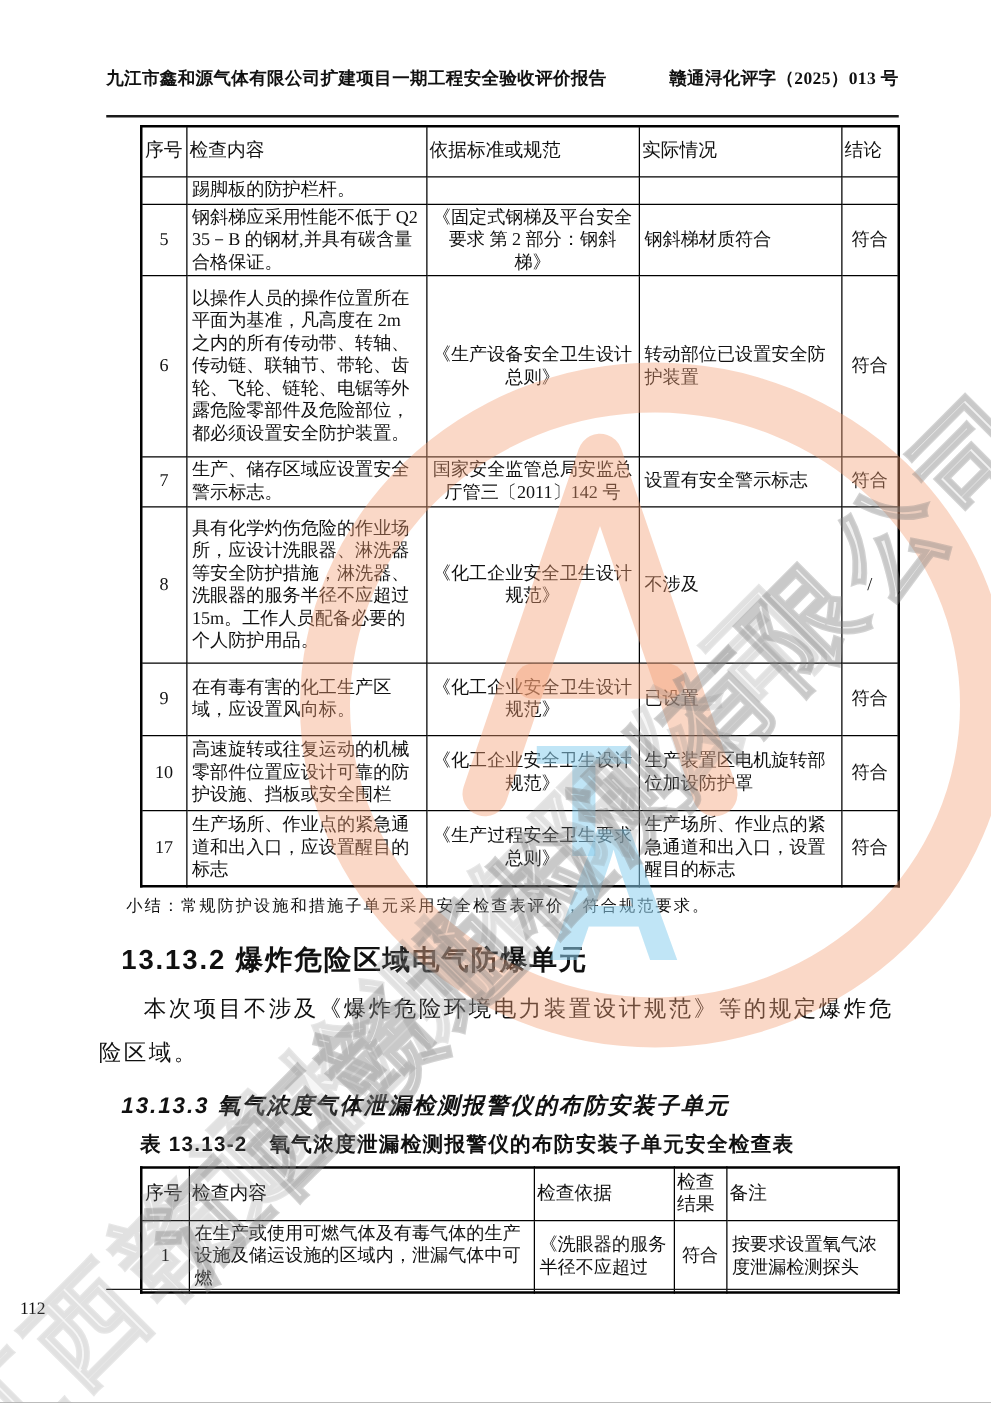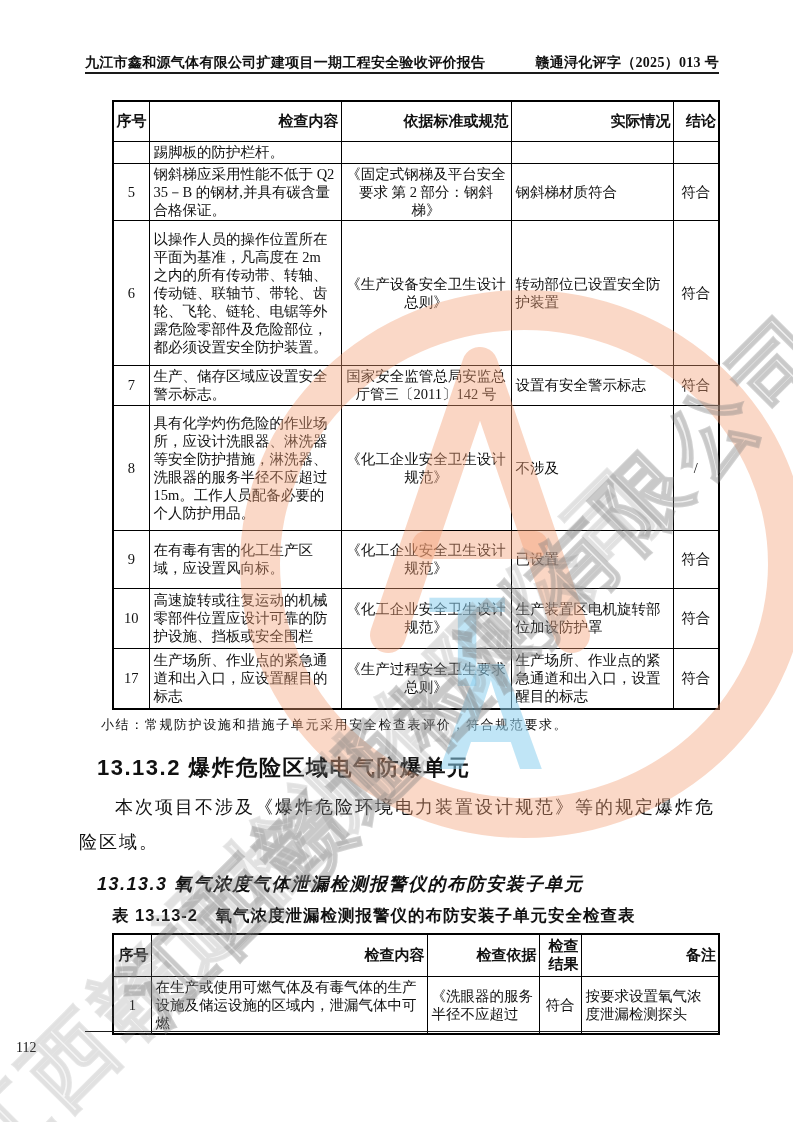--- a/index.html
+++ b/index.html
@@ -5,37 +5,37 @@
   html,body { margin:0; padding:0; background:#888; }
   .page {
     position:relative; width:793px; height:1122px; margin:0 auto;
     background:#ffffff; overflow:hidden;
     font-family:"Liberation Serif", serif; color:#111;
   }
   
   .doc-header {
     position:absolute; left:85px; top:54px; width:634px;
     display:flex; justify-content:space-between; align-items:flex-end;
-    border-bottom:2px solid #1a1a1a; padding-bottom:0;
+    border-bottom:2px solid #1a1a1a; padding-bottom:20px;
     font-size:14px; font-weight:600; letter-spacing:0.3px;
   }
   
   table.tbl {
     position:absolute; left:112px; width:606px;
     border-collapse:collapse; table-layout:fixed;
     border:2px solid #000;
   }
   .tbl th, .tbl td {
     border:1px solid #000; padding:1px 4px;
     font-size:14.5px; line-height:18px; vertical-align:middle;
     word-break:break-all; overflow:hidden;font-family:Liberation Serif, serif;
   }
   .tbl th {
     font-family:"Liberation Sans", sans-serif;
-    font-weight:bold; text-align:right; font-size:15px; padding:1px 2px;margin-left:28px;
+    font-weight:normal; text-align:left; font-size:15px; padding:1px 2px;margin-left:28px;
   }
   .c { text-align:center; }
   .l { text-align:left; }
   .vtop { vertical-align:top; }
   #t1 { top:100px; }
   #t2 { top:933px; }
   
   .summary-line {
     position:absolute; left:85px; top:712px; width:648px;
     font-size:13px; letter-spacing:1.6px; text-indent:16px; line-height:26px;

